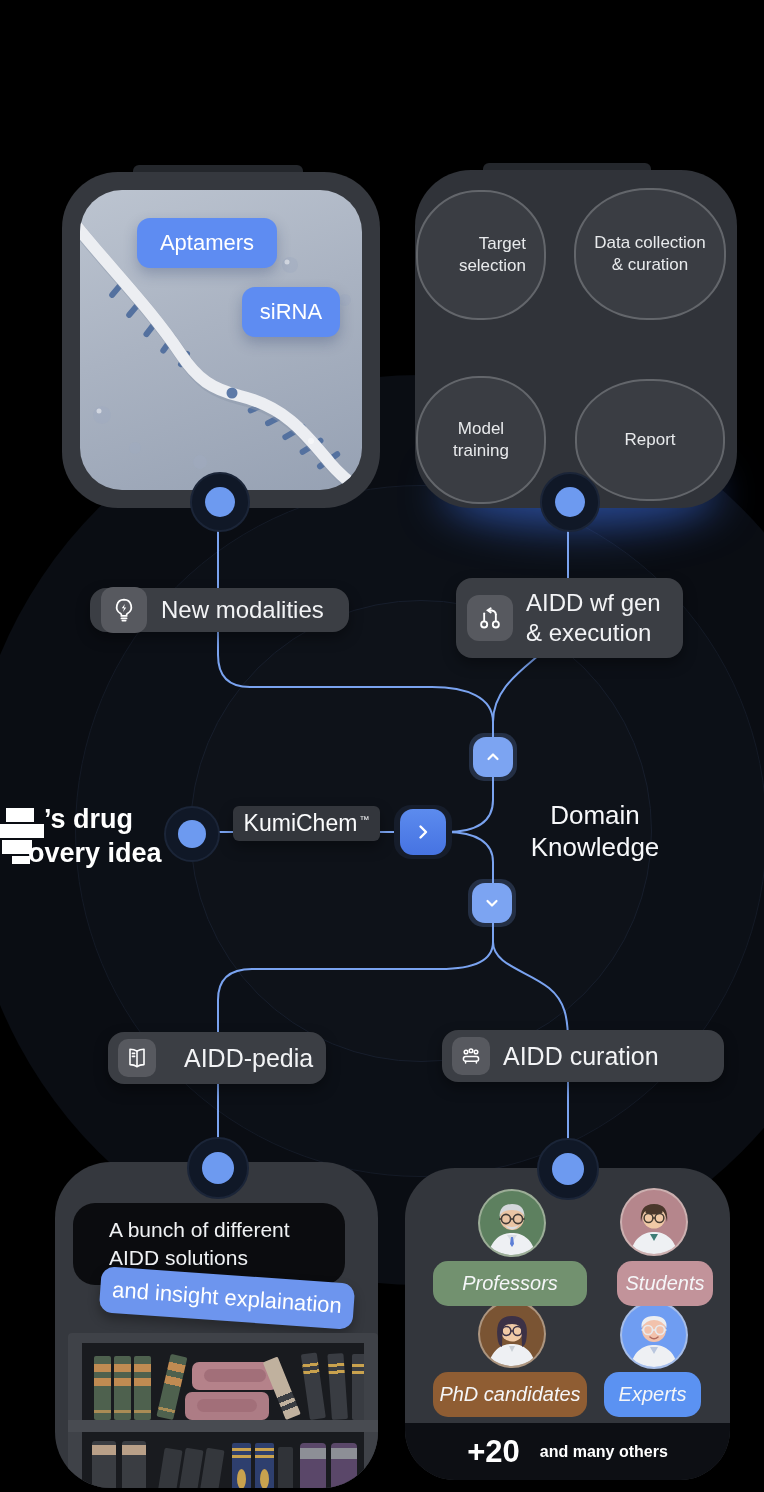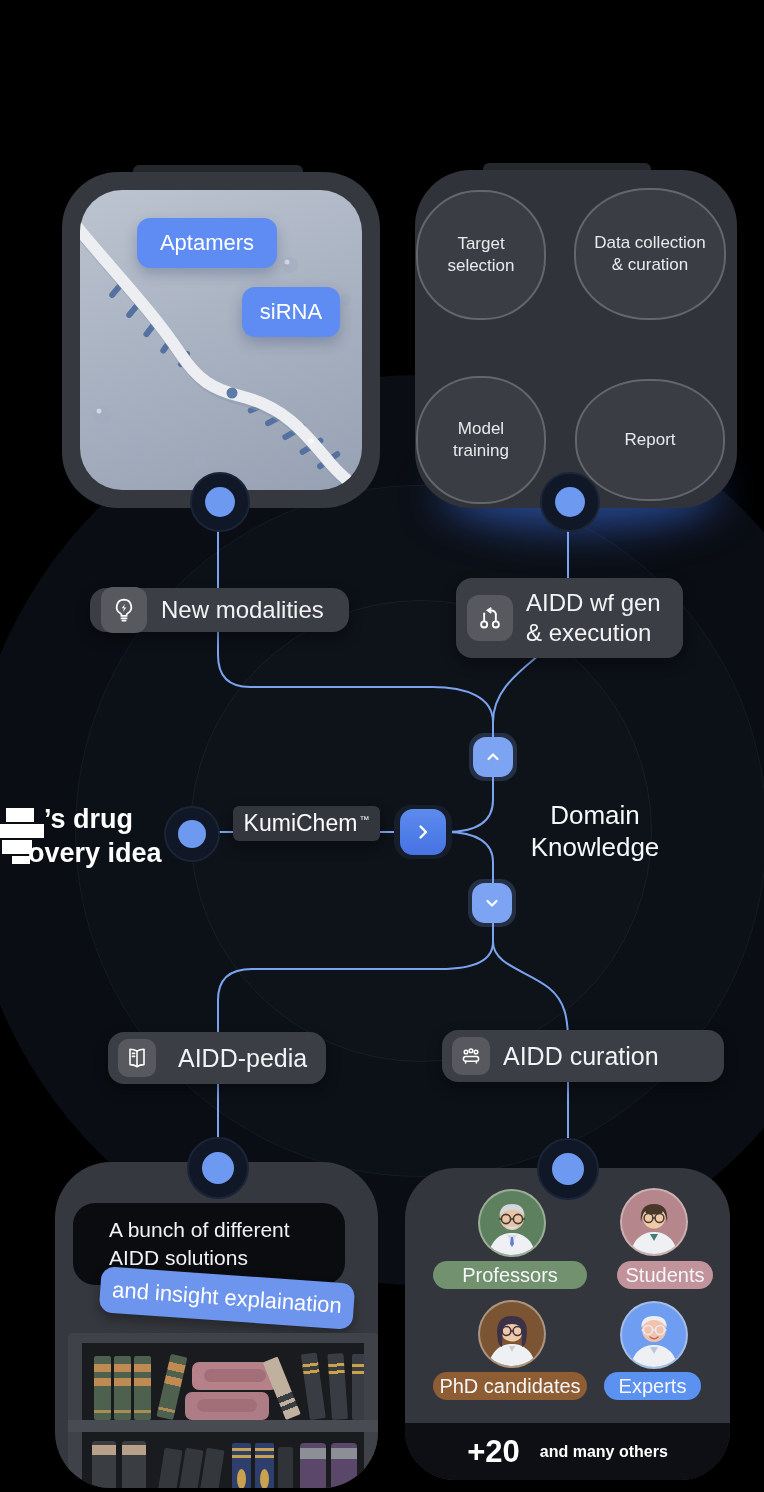--- a/index.html
+++ b/index.html
@@ -71,22 +71,22 @@
   .bk-gray{width:24px;height:62px;background:linear-gradient(180deg,#3a3d42 0 4px,#b9a088 4px 14px,#3a3d42 14px);border-radius:3px 3px 0 0;}
   .bk-lean{width:18px;height:56px;background:linear-gradient(180deg,#34373c 0 46px,#3c3f44 46px 50px,#34373c 50px);border-radius:2px;}
   .bk-navy{width:19px;height:60px;background:linear-gradient(180deg,#2e3f6e 0 5px,#c9a24e 5px 8px,#2e3f6e 8px 12px,#c9a24e 12px 15px,#2e3f6e 15px);border-radius:2px;}
   .bk-navy::after{content:"";position:absolute;left:5px;top:26px;width:9px;height:20px;background:#c9a24e;border-radius:50%;}
   .bk-darkA{width:15px;height:56px;background:#303338;border-radius:2px;}
   .bk-purple{width:26px;height:60px;background:linear-gradient(180deg,#5a4769 0 5px,#8d8f96 5px 16px,#5a4769 16px);border-radius:4px 4px 0 0;}
   
   .card-community{left:405px;top:1168px;width:325px;height:312px;background:#33363c;border-radius:50px;}
   .avatar{position:absolute;width:64px;height:64px;border-radius:50%;overflow:hidden;
           border:2px solid rgba(232,228,220,.45);z-index:4;}
-  .role{position:absolute;height:28px;border-radius:15px;display:flex;align-items:center;justify-content:center;
-        font-size:20px;color:#f5f6f8;z-index:4;}
+  .role{position:absolute;height:45px;border-radius:15px;display:flex;align-items:center;justify-content:center;
+        font-size:20px;color:#f5f6f8;z-index:4;font-style:italic;}
   .band{position:absolute;left:405px;top:1423px;width:325px;height:57px;background:var(--band-black,#0d0f14);
         border-radius:0 0 50px 50px;display:flex;align-items:center;justify-content:center;gap:20px;z-index:4;}
   .band .big{font-size:31px;font-weight:700;color:#fff;}
   .band .small{font-size:16px;font-weight:700;color:#fff;}
   .wrap{white-space:normal;}
 </style>
 </head>
 <body>
 
 <div id="stage">
@@ -162,21 +162,21 @@
     <div class="img-pill" style="left:75px;top:46px;width:140px;height:50px;">
         <span>Aptamers</span>
       </div>
     <div class="img-pill" style="left:180px;top:115px;width:98px;height:50px;">
         <span>siRNA</span>
       </div>
   </div>
 
   <div class="card card-workflow">
     <div class="blob" style="left:1px;top:20px;width:126px;height:126px;">
-        <span class="wrap" style="width:90px;">Target selection</span>
+        <span class="wrap" style="width:90px;text-align:right;">Target selection</span>
       </div>
     <div class="blob" style="left:159px;top:18px;width:148px;height:128px;">
         <span class="wrap" style="width:120px;">Data collection &amp; curation</span>
       </div>
     <div class="blob" style="left:1px;top:206px;width:126px;height:124px;">
         <span class="wrap" style="width:90px;">Model training</span>
       </div>
     <div class="blob" style="left:160px;top:209px;width:146px;height:118px;">
         <span>Report</span>
       </div>
@@ -251,21 +251,21 @@
   </div>
   <div class="halo" style="left:468px;top:879px;width:48px;height:48px;"></div>
   <div class="sqbtn btn-soft" style="left:472px;top:883px;width:40px;height:40px;">
     <svg width="16" height="16" viewBox="0 0 16 16">
         <path d="M3.5 6 L8 10.5 L12.5 6" fill="none" stroke="#fff" stroke-width="2.2" stroke-linecap="round" stroke-linejoin="round"></path>
       </svg>
   </div>
 
   <div class="domain">Domain Knowledge</div>
 
-  <div class="pill" style="left:108px;top:1032px;width:208px;height:52px;padding-left:10px;gap:22px;">
+  <div class="pill" style="left:108px;top:1032px;width:208px;height:52px;padding-left:10px;gap:28px;">
     <span class="chip" style="width:38px;height:38px;border-radius:10px;">
       <svg width="24" height="24" viewBox="0 0 24 24" fill="none" stroke="#fff" stroke-width="1.6" stroke-linecap="round" stroke-linejoin="round">
         <path d="M12 5.2 C10 3.8 7.6 3.2 5 3.2 V18.6 C7.6 18.6 10 19.2 12 20.6 C14 19.2 16.4 18.6 19 18.6 V3.2 C16.4 3.2 14 3.8 12 5.2 Z"></path>
         <path d="M12 5.2 V20.6"></path>
           <path d="M7.4 7.4 h2.2"></path>
           <path d="M7.4 10.4 h2.2"></path>
       </svg>
     </span>
     <span class="pill-text" style="font-size:25px;">AIDD-pedia</span>
   </div>

